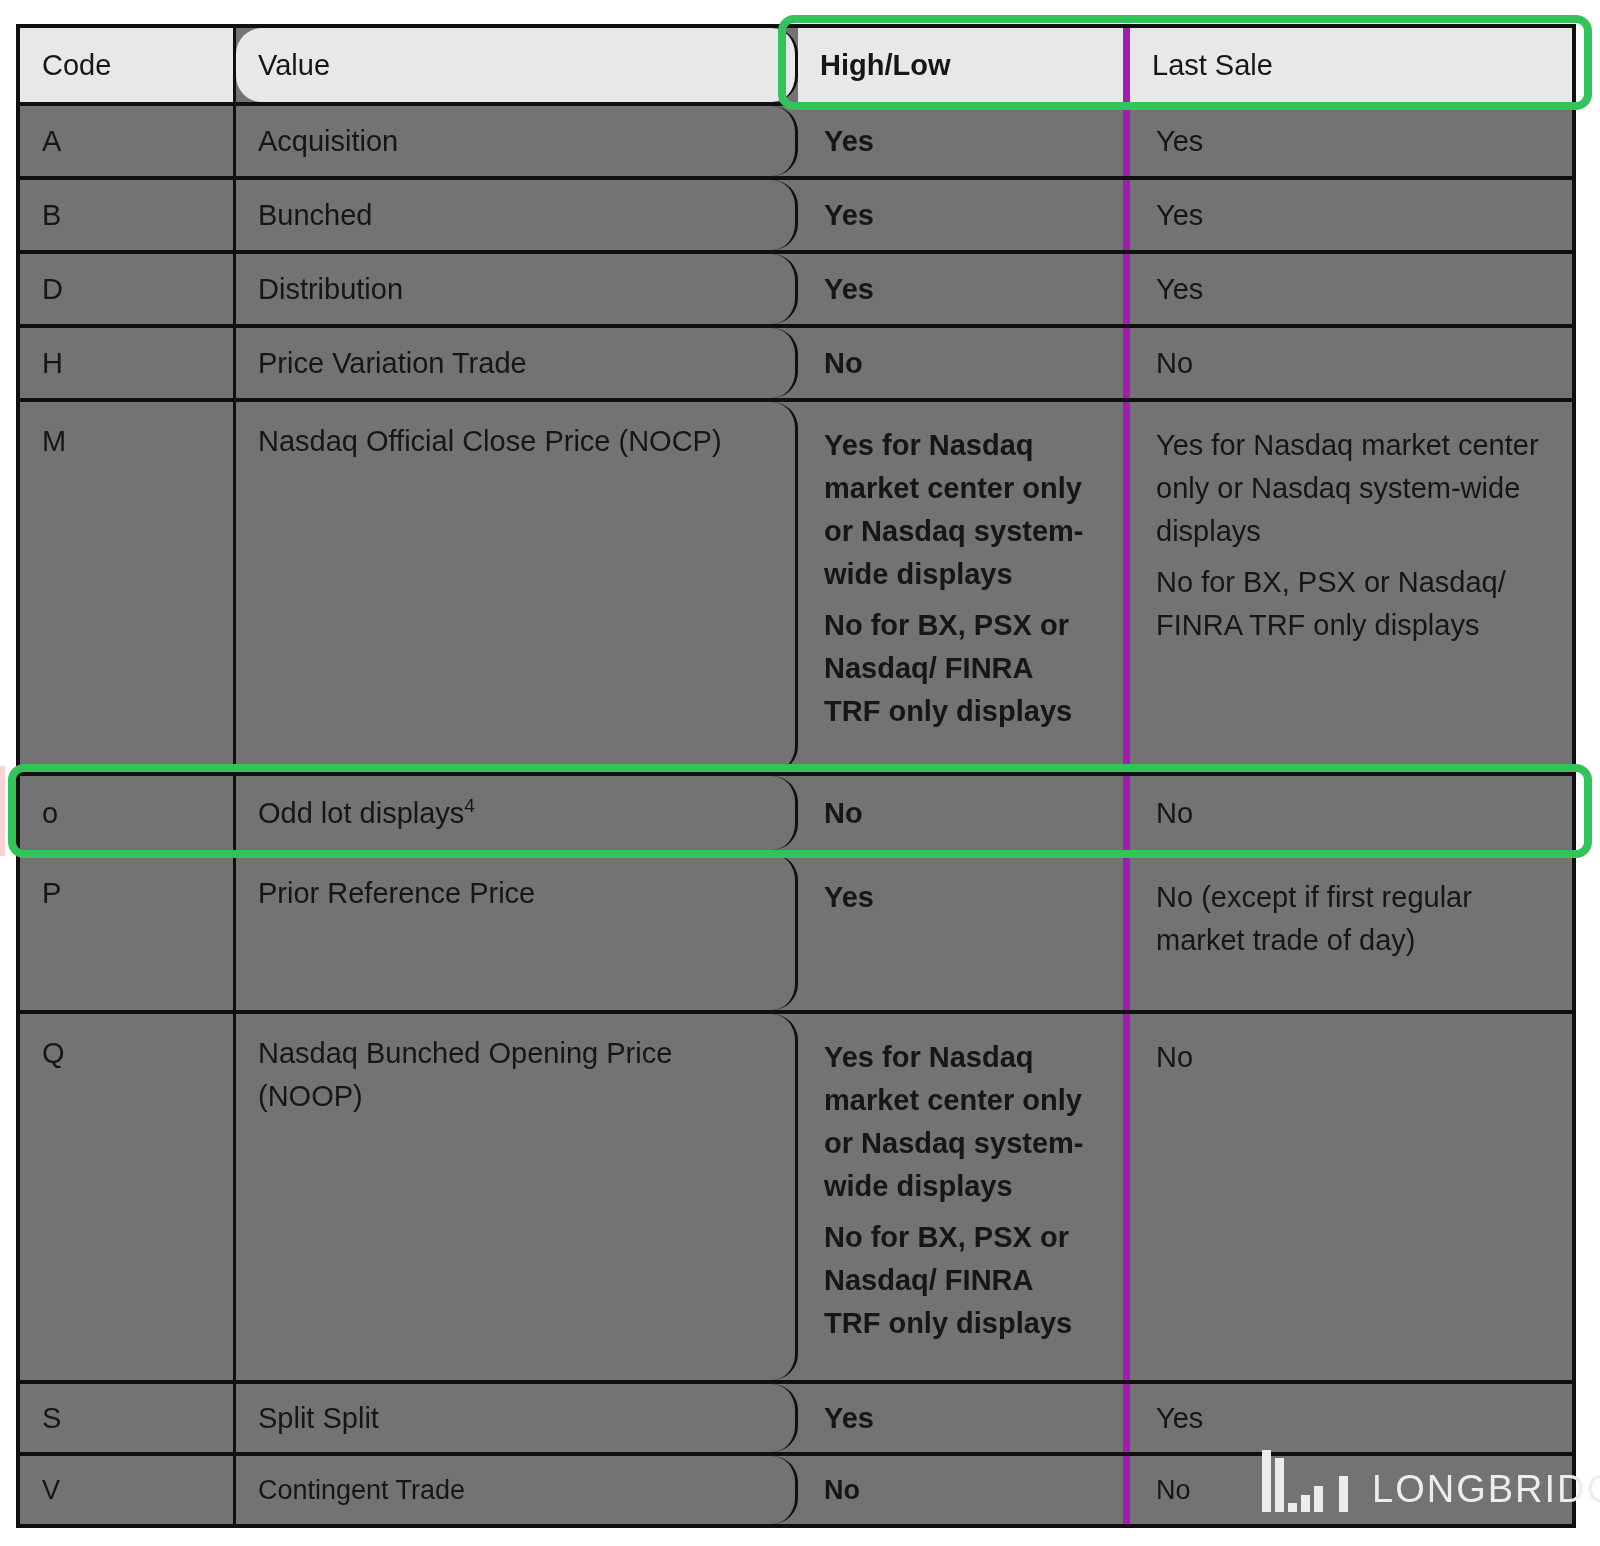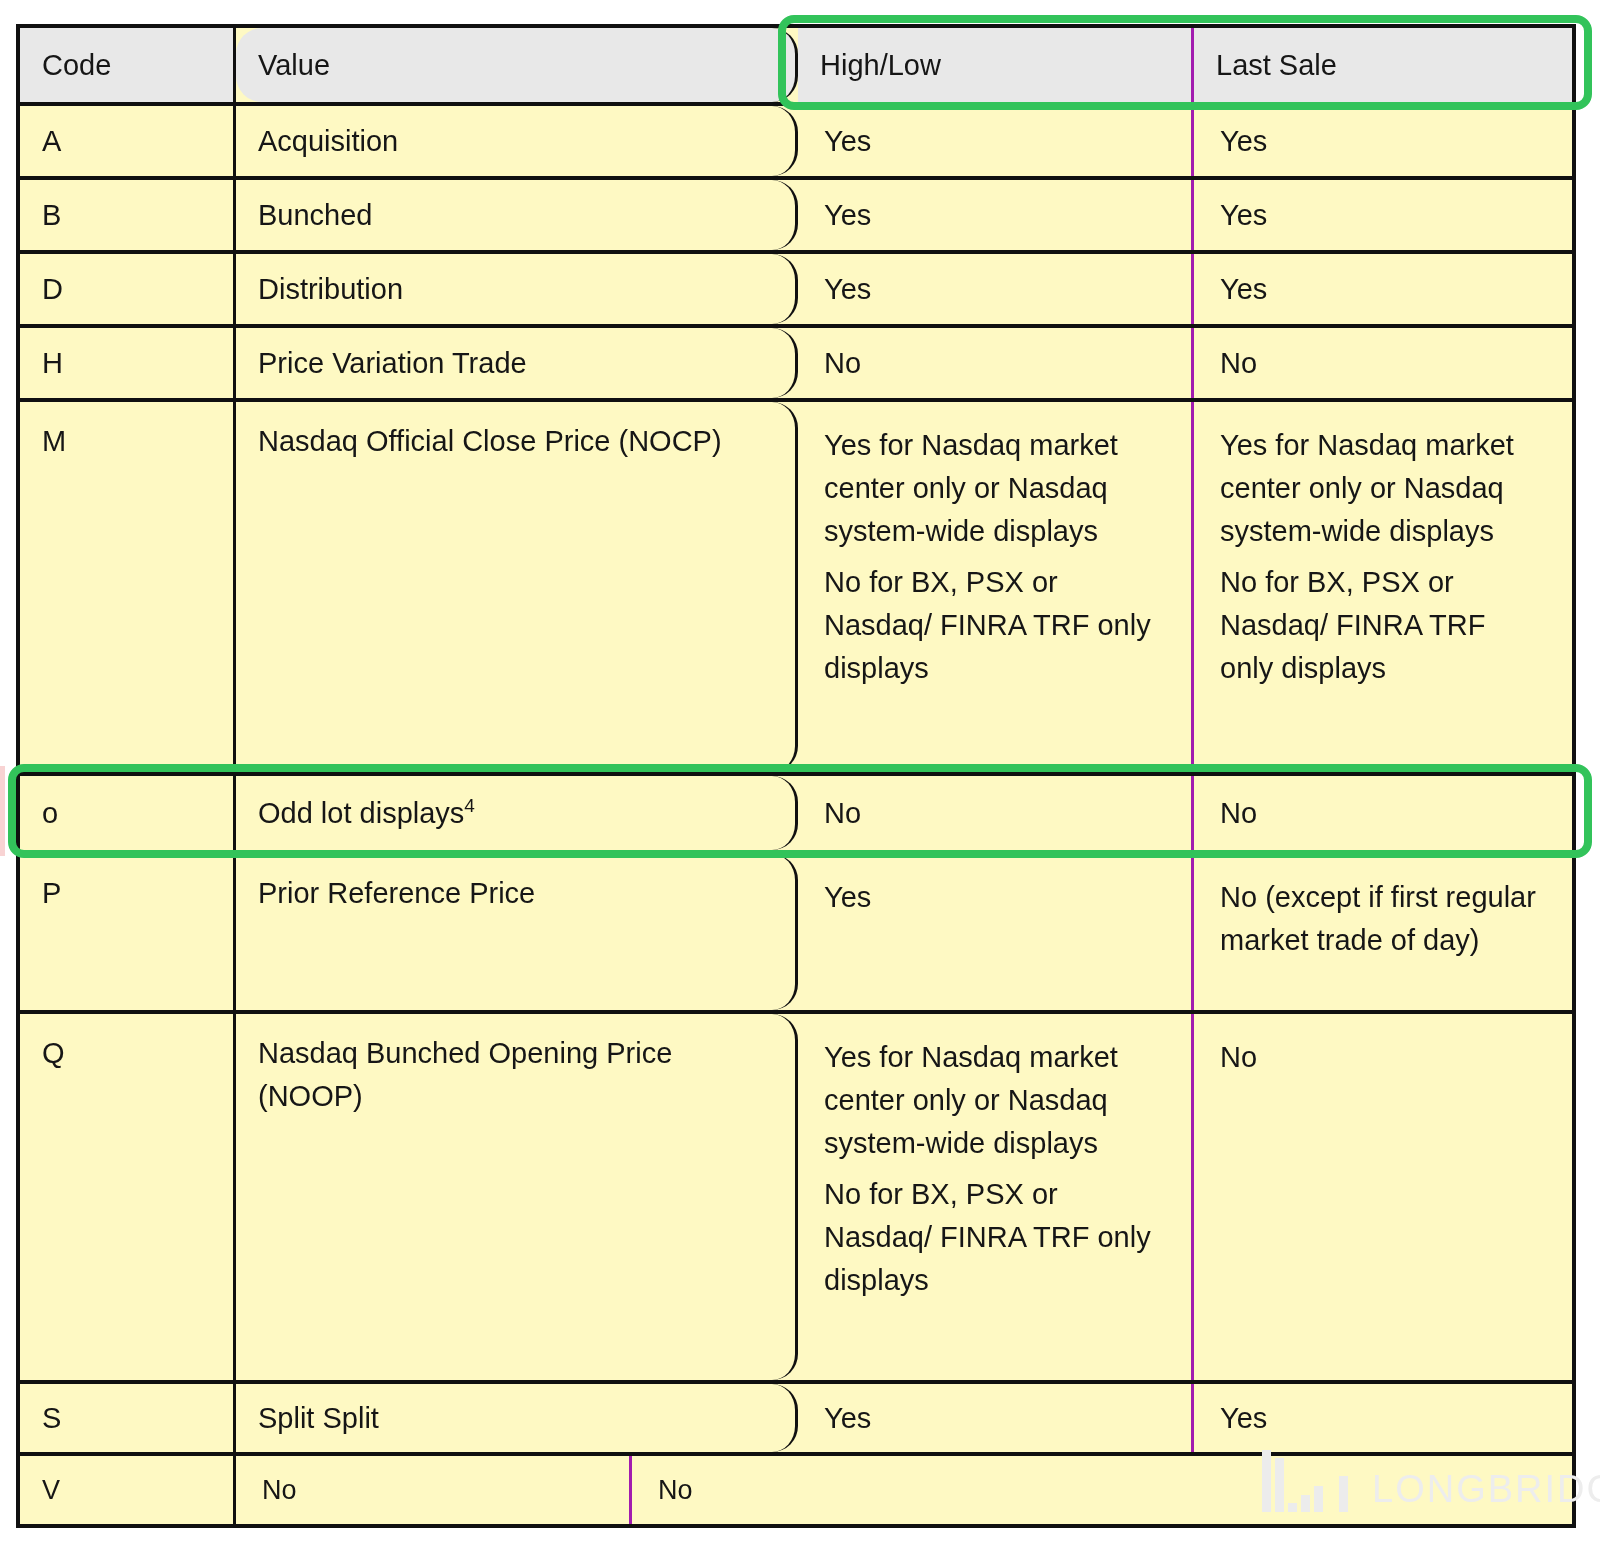--- a/index.html
+++ b/index.html
@@ -16,40 +16,40 @@
     background: #ffffff;
     overflow: hidden;
   }
 
   
   .table {
     position: absolute;
     left: 16px; top: 24px;
     width: 1560px;
     border: 4px solid #101010;
-    background: #fef9c3;
+    background: #737373;
   }
   .row {
     display: flex;
     border-bottom: 4px solid #101010;
   }
   .row:last-child { border-bottom: none; }
   .cell {
     display: flex;
     flex-direction: column;
     justify-content: center;
     padding-left: 22px;
     padding-right: 26px;
     font-size: 29px;
     line-height: 43px;
   }
   .row.top .cell { justify-content: flex-start; padding-top: 18px; }
   .c1 { width: 216px; border-right: 3px solid #101010; }
   .c2 { width: 562px; border-right: 3px solid #101010; padding-right: 38px; border-radius: 26px; }
-  .c3 { width: 396px; border-right: 3px solid #a21caf; }
+  .c3 { width: 332px; border-right: 7px solid #a21caf; font-weight: bold; }
   .c4 { flex: 1; }
   .header-row .cell { background: #e8e8e8; }
   .row p { margin: 4px; }
   .p2 { margin-top: 84px; }
   .p2:empty { display: none; }
   .sup-wrap { display: block; }
   sup.sup {
     font-size: 19px;
     line-height: 0;
     vertical-align: super;
@@ -261,20 +261,23 @@
         </div>
       <div class="cell c4">
           <p class="p1">Yes</p>
         </div>
     </div>
 
     <div class="row small-text" style="height:68px">
       <div class="cell c1">
           <span>V</span>
         </div>
+      <div class="cell c2">
+          <span class="sup-wrap"><span>Contingent Trade</span><sup class="sup"></sup></span>
+        </div>
       <div class="cell c3">
           <p class="p1">No</p>
         </div>
       <div class="cell c4">
           <p class="p1">No</p>
         </div>
     </div>
 
   </div>
 

